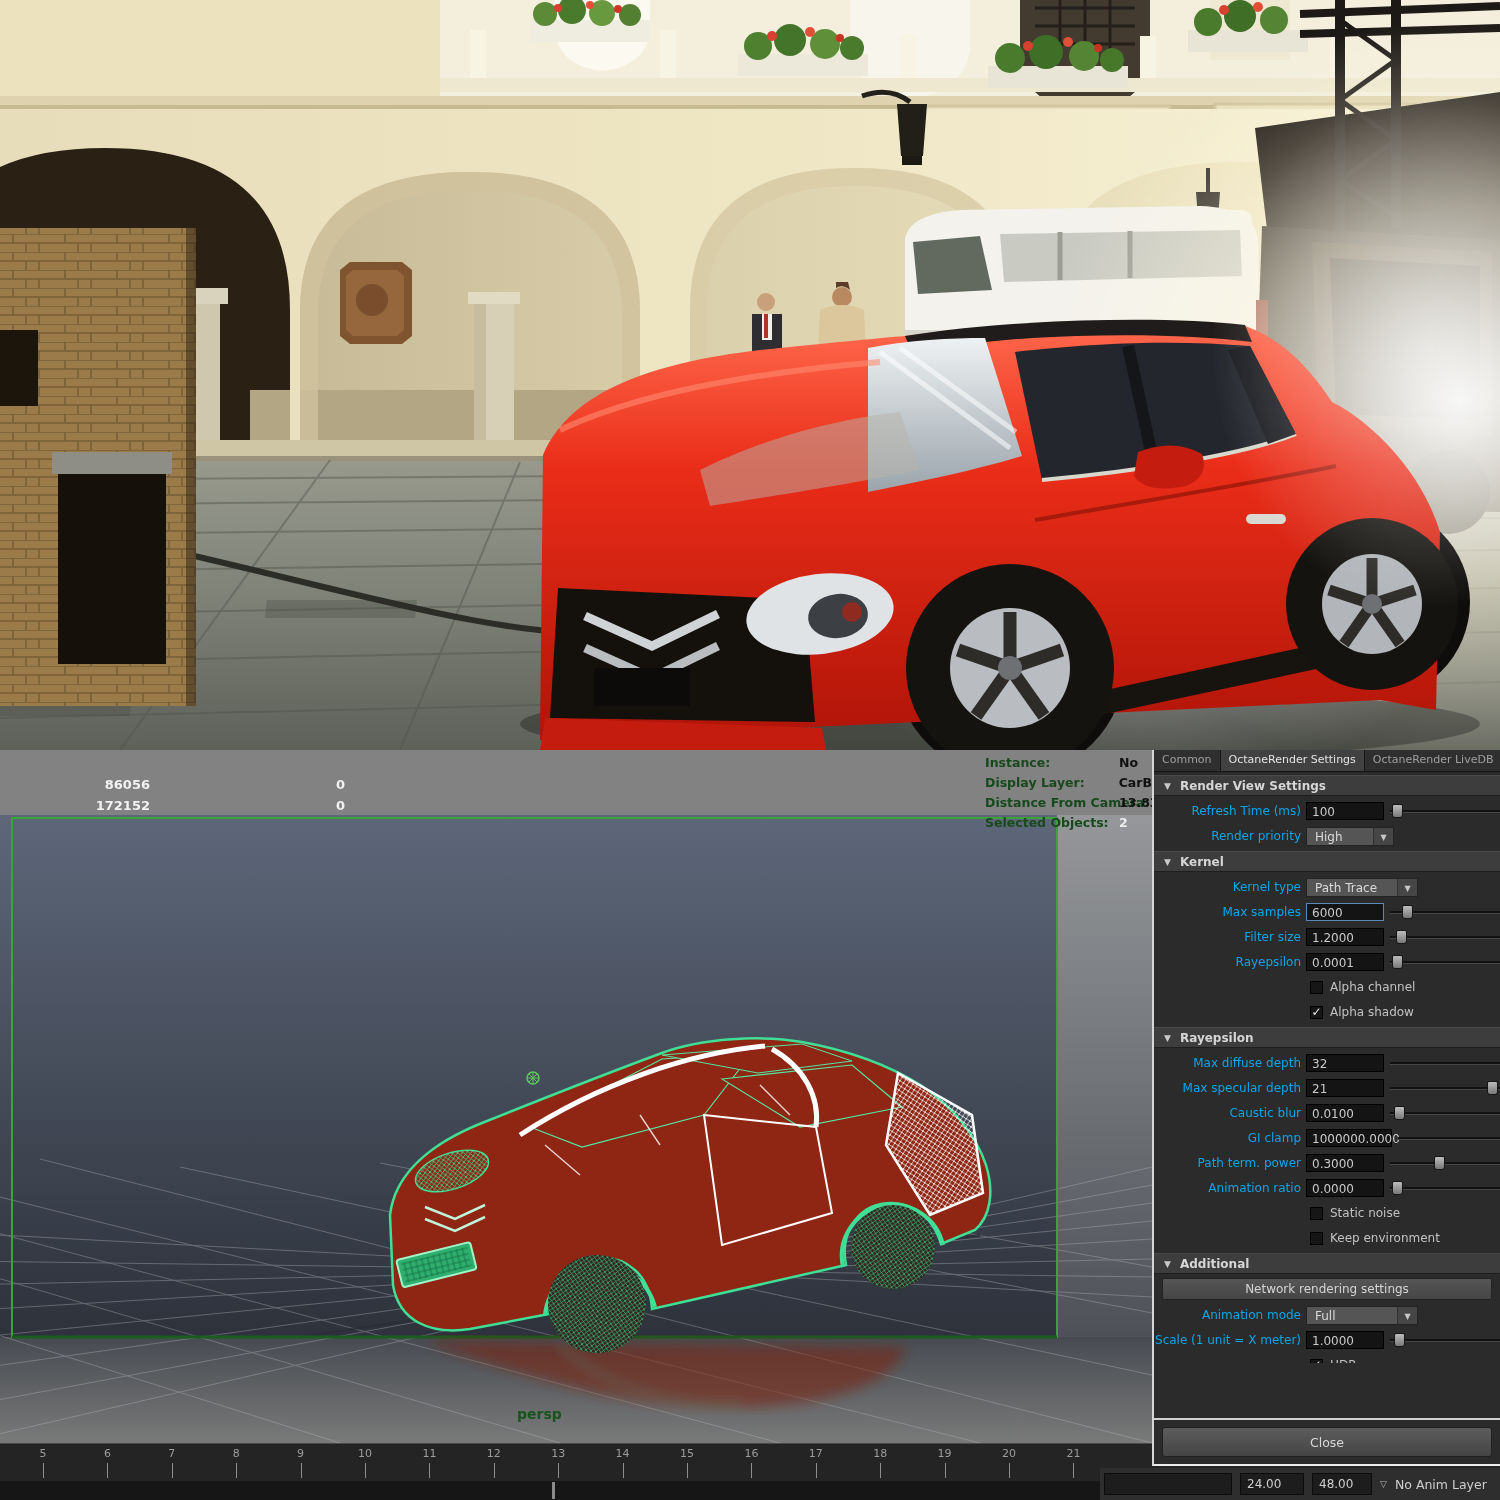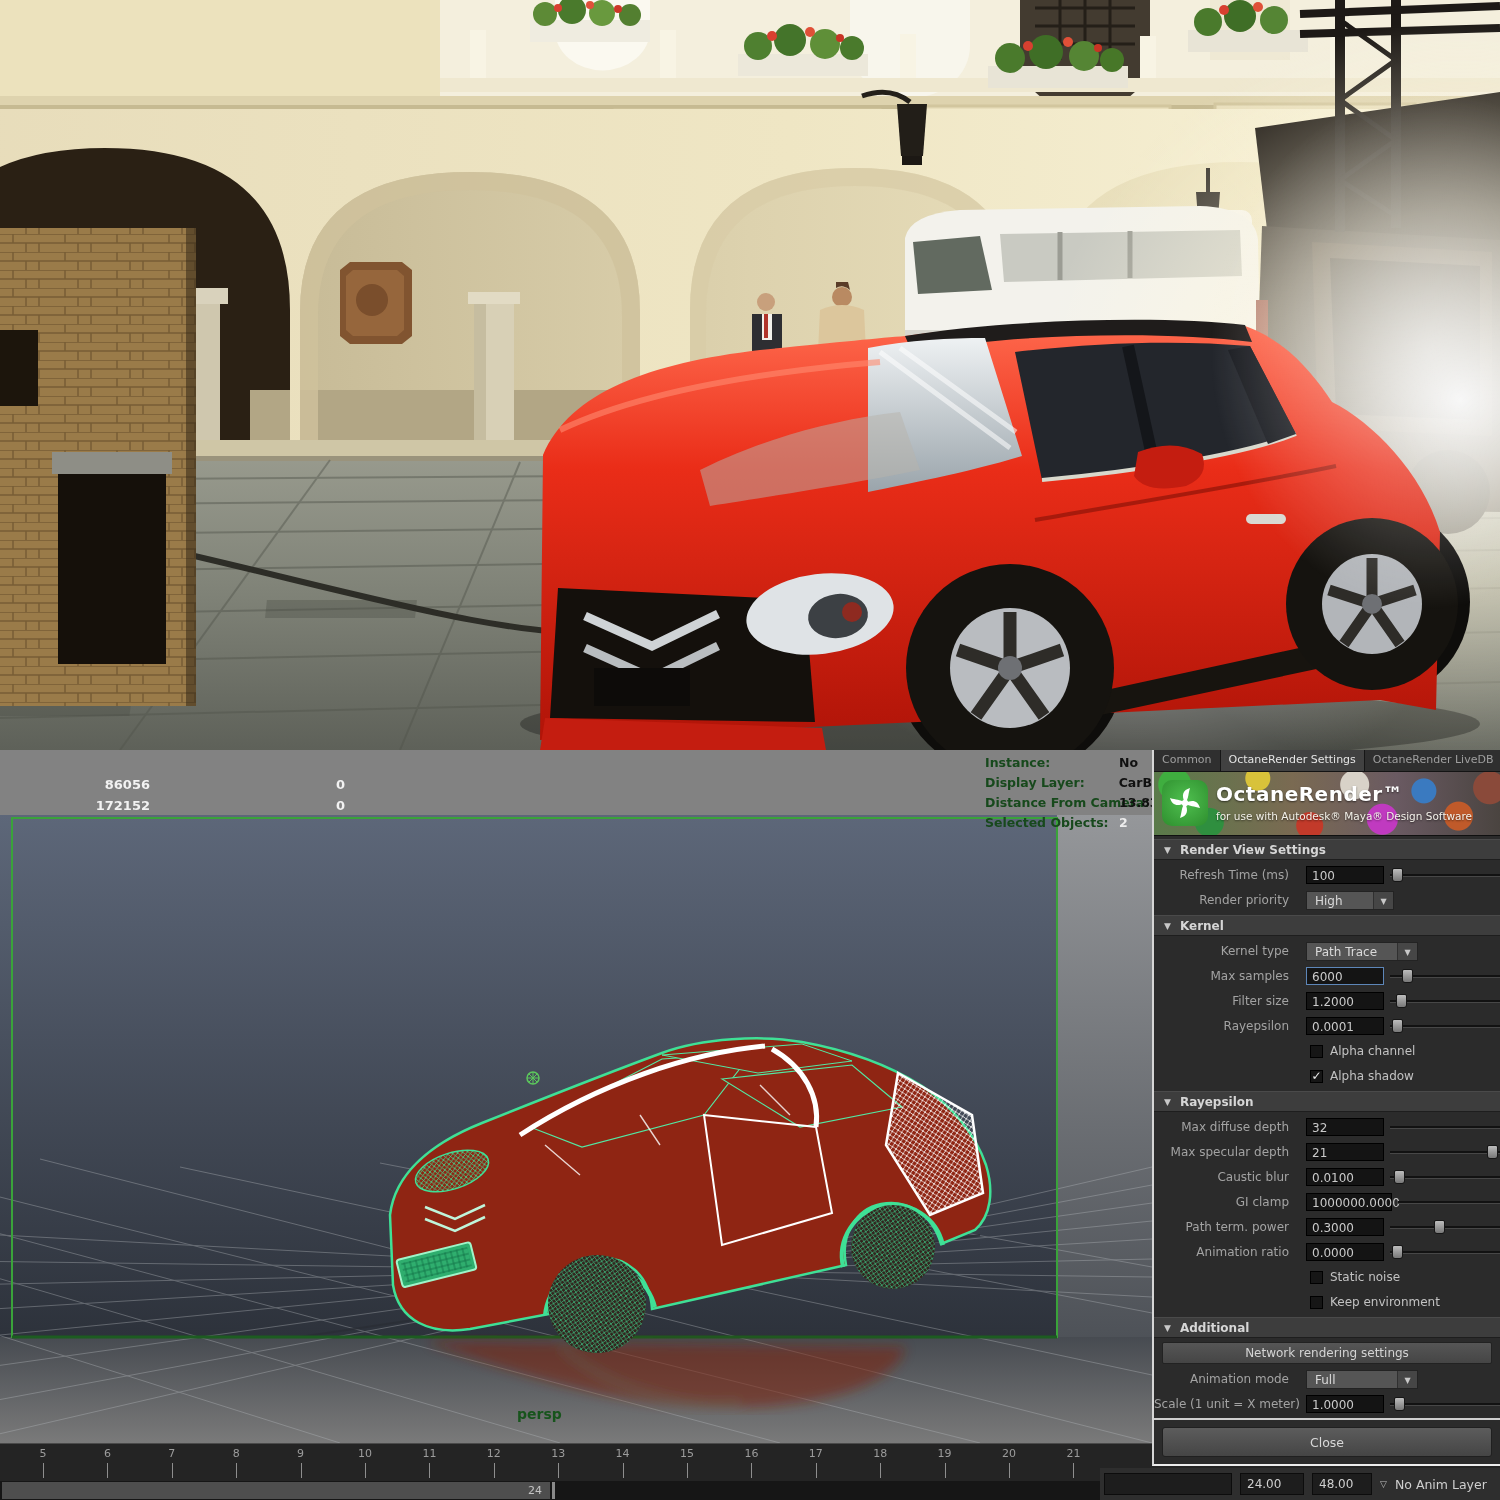--- a/index.html
+++ b/index.html
@@ -70,21 +70,21 @@
            background:radial-gradient(circle at 50% 45%, #4fc04f, #2e8e2e); display:flex; align-items:center; justify-content:center; }
   #otitle { position:absolute; left:62px; top:10px; color:#ffffff; font-size:20px; font-weight:bold; text-shadow:0 1px 2px #00000090; letter-spacing:0.5px; }
   #osub { position:absolute; left:62px; top:38px; color:#f4f2ea; font-size:10.5px; text-shadow:0 1px 2px #00000090; }
 
   .sechdr { height:21px; margin-top:3px; background:#3d3d3d; border-top:1px solid #4a4a4a; border-bottom:1px solid #1e1e1e;
             display:flex; align-items:center; padding-left:10px; gap:9px; }
   .sechdr .arr { color:#c8c8c8; font-size:9px; }
   .sechdr .t { color:#d6d6d6; font-weight:bold; font-size:12px; }
 
   .prow { position:relative; height:20px; margin:5px 0; display:flex; align-items:center; }
-  .plabel { width:152px; text-align:right; color:#a3a3a3; padding-right:17px; white-space:nowrap; }
+  .plabel { width:152px; text-align:right; color:#0ea5e9; padding-right:5px; white-space:nowrap; }
   .pfield { width:78px; height:18px; background:#141414; border:1px solid #000; color:#cacaca; padding:2px 0 0 5px; }
   .pfield.hl { border:1px solid #5d86b8; }
   .ptrack { position:relative; flex:1; height:18px; margin-left:6px; }
   .ptrack::before { content:""; position:absolute; left:0; right:0; top:8px; height:2px; background:#121212; border-bottom:1px solid #474747; }
   .phandle { position:absolute; top:2px; width:11px; height:14px; border:1px solid #161616; border-radius:2px 2px 3px 3px;
              background:linear-gradient(#bdbdbd,#787878); }
   .pdrop { height:19px; background:#555; border:1px solid #232323; color:#dadada; display:flex; }
   .pdrop .dv { padding:2px 8px 0 8px; }
   .pdrop .da { width:20px; background:#464646; border-left:1px solid #303030; color:#c8c8c8; font-size:8px; text-align:center; padding-top:5px; }
   .pcheck { width:13px; height:13px; background:#161616; border:1px solid #000; margin-left:156px; color:#ececec; font-size:12px; line-height:11px; text-align:center; }
@@ -588,55 +588,39 @@
         <span class="tick-line" style="left: 880.2px;"></span>
         <span class="frame-tick" style="left: 944.6px;">19</span>
         <span class="tick-line" style="left: 944.6px;"></span>
         <span class="frame-tick" style="left: 1009px;">20</span>
         <span class="tick-line" style="left: 1009px;"></span>
         <span class="frame-tick" style="left: 1073.4px;">21</span>
         <span class="tick-line" style="left: 1073.4px;"></span>
       </div>
 
     <div id="rangebar">
-      <div id="range-inner">24</div>
       <div id="range-handle"></div>
     </div>
 
     <div id="statusbar">
       <span class="sfield empty"></span>
       <span class="sfield f1">24.00</span>
       <span class="sfield f2">48.00</span>
       <span class="sdrop">▽</span>
       <span id="anim-layer">No Anim Layer</span>
     </div>
 
     <div id="octane">
       <div id="otabs">
         <div class="otab">Common</div>
         <div class="otab active">OctaneRender Settings</div>
         <div class="otab">OctaneRender LiveDB</div>
 
       </div>
 
-      <div id="obanner">
-        <div id="ologo">
-          <svg width="34" height="34" viewBox="0 0 34 34">
-            <g fill="#ffffff">
-              <path d="M17 17 C13 9 15 4 22 2 C20 8 21 12 17 17Z"></path>
-              <path d="M17 17 C25 13 30 15 32 22 C26 20 22 21 17 17Z"></path>
-              <path d="M17 17 C21 25 19 30 12 32 C14 26 13 22 17 17Z"></path>
-              <path d="M17 17 C9 21 4 19 2 12 C8 14 12 13 17 17Z"></path>
-              <circle cx="17" cy="17" r="3.2"></circle>
-            </g>
-          </svg>
-        </div>
-        <div id="otitle">OctaneRender™</div>
-        <div id="osub">for use with Autodesk® Maya® Design Software</div>
-      </div>
 
       <div class="sechdr">
         <span class="arr">▼</span>
         <span class="t">Render View Settings</span>
       </div>
       <div class="prow">
         <span class="plabel">Refresh Time (ms)</span>
         <span class="pfield">100</span>
         <span class="ptrack">
             <span class="phandle" style="left:2%"></span>

